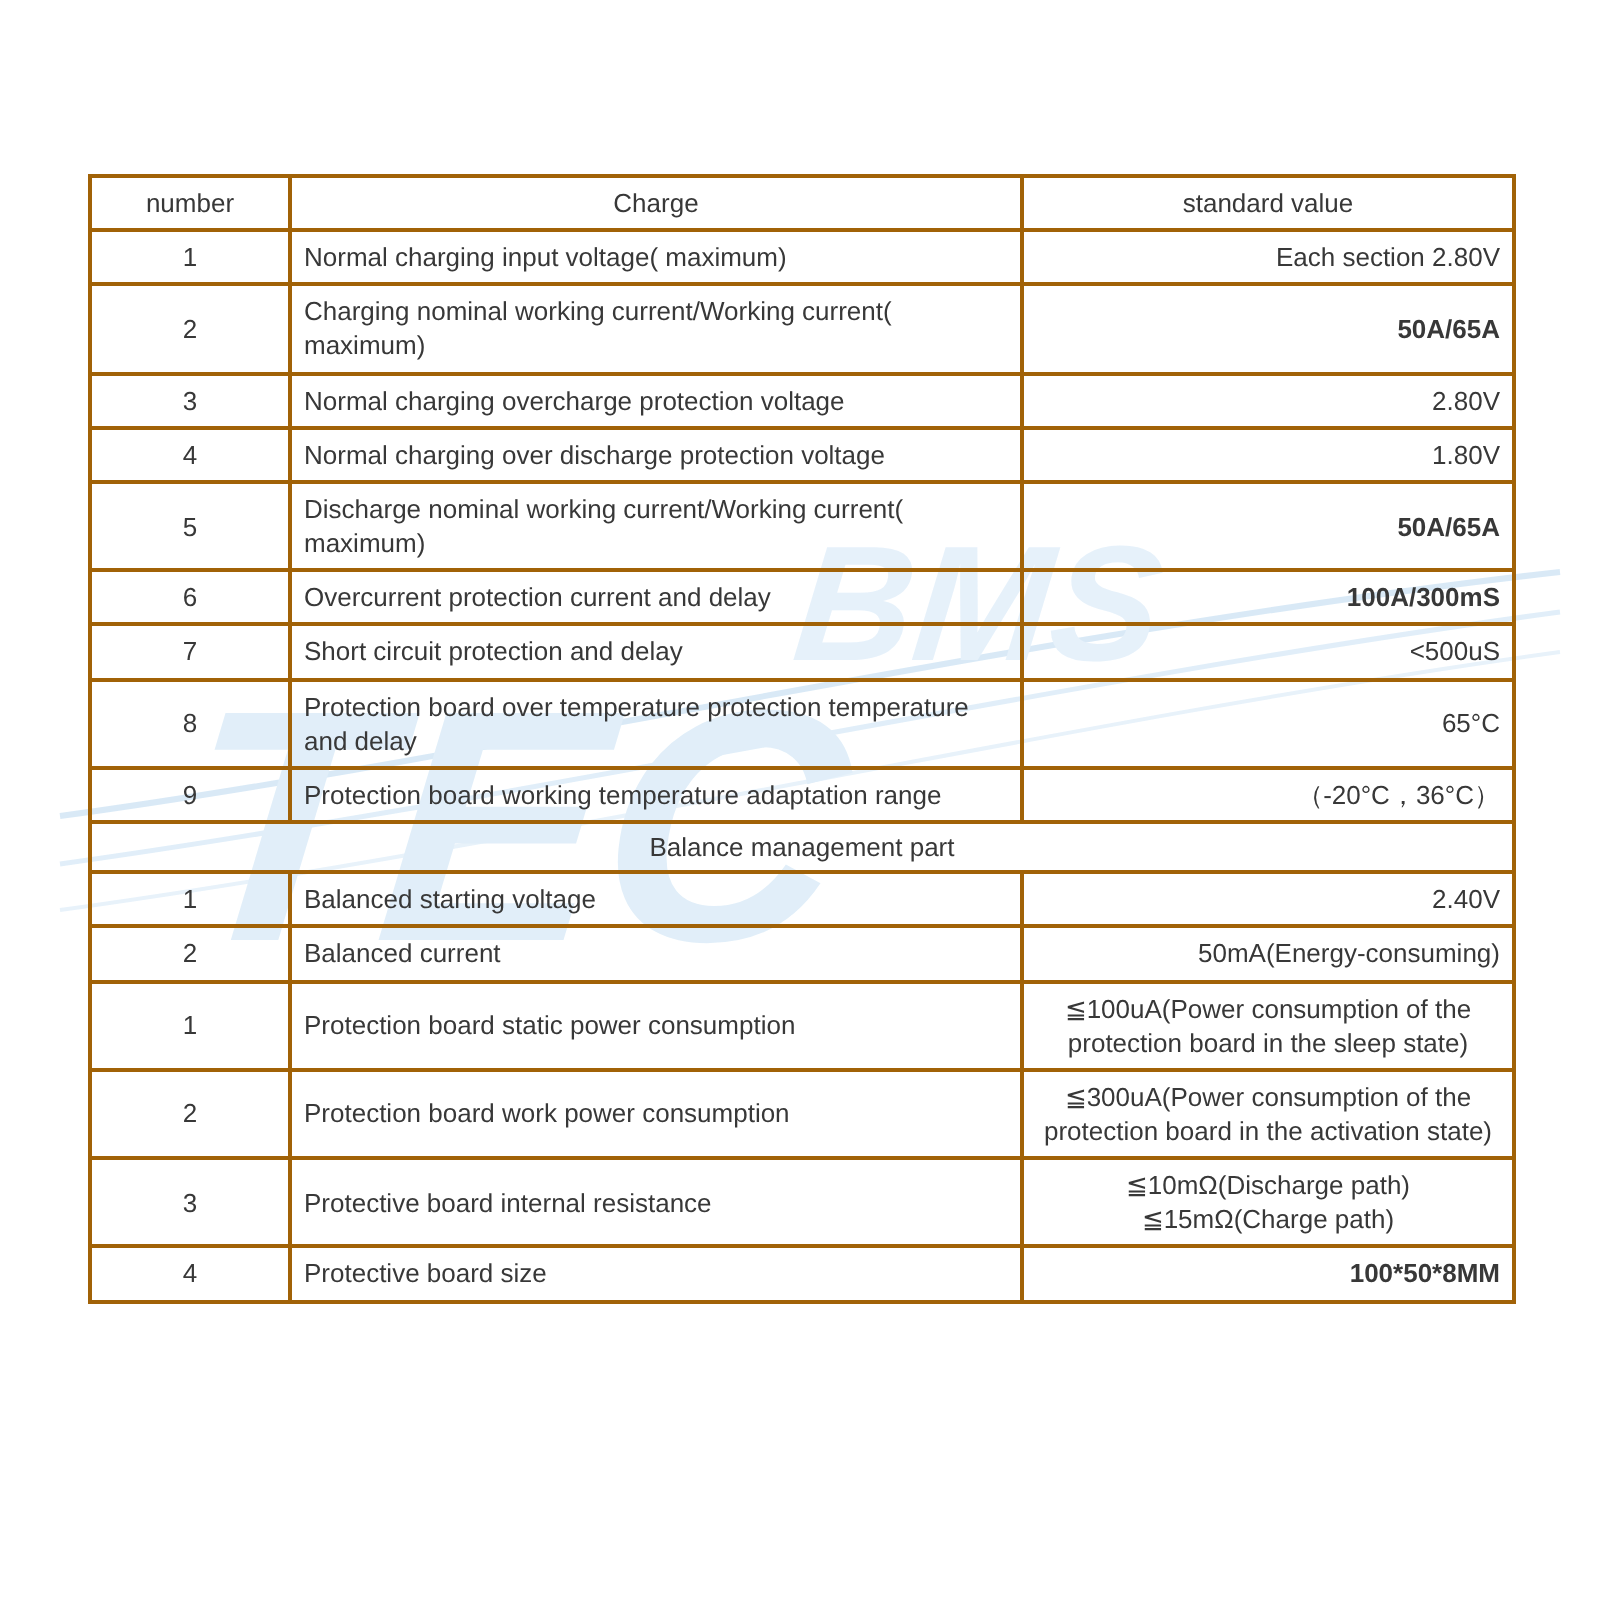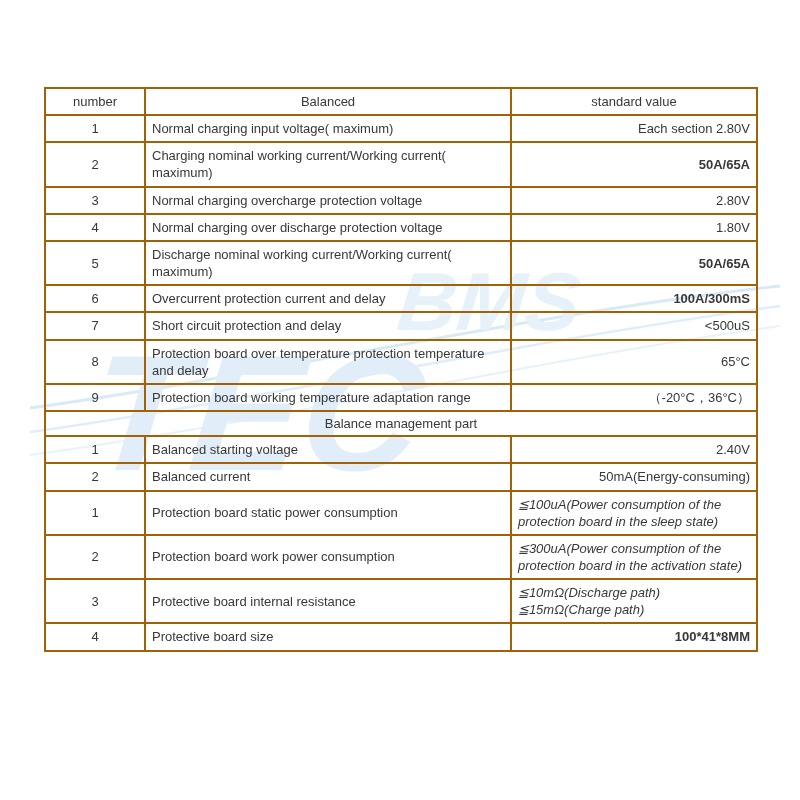--- a/index.html
+++ b/index.html
@@ -20,21 +20,21 @@
     padding:4px 6px;vertical-align:middle;line-height:1.32;
     background:transparent;overflow:hidden;
   }
   .spec th{font-weight:400;text-align:center;height:15px;}
   col.c-num{width:100px;}
   col.c-proj{width:366px;}
   col.c-val{width:246px;}
   td.num{text-align:center;}
   td.proj{text-align:left;}
   td.val{text-align:right;white-space:pre-line;}
-  td.val.left{text-align:left;font-style:italic;}
+  td.val.left{text-align:center;}
   td.bold{font-weight:bold;padding-left:16px;}
   tr.section td{text-align:center;padding:3px 5px;}
 </style>
 </head>
 <body>
 
 <svg class="watermark" width="800" height="800" viewBox="0 0 800 800" aria-hidden="true">
   <g opacity="0.85">
     <path d="M30,408 C250,378 520,315 780,286" stroke="#d3e6f5" stroke-width="3" fill="none"></path>
     <path d="M30,432 C260,400 540,338 780,306" stroke="#dcecf8" stroke-width="2.5" fill="none"></path>
@@ -46,21 +46,21 @@
 
 <table class="spec">
   <colgroup>
     <col class="c-num">
       <col class="c-proj">
       <col class="c-val">
   </colgroup>
   <thead>
     <tr>
       <th>number</th>
-      <th>Balanced</th>
+      <th>Charge</th>
       <th>standard value</th>
     </tr>
   </thead>
   <tbody id="table-body">
       <tr>
         <td class="num">1</td>
         <td class="proj">Normal charging input voltage( maximum)</td>
         <td class="val">Each section 2.80V</td>
       </tr>
       <tr>
@@ -128,16 +128,16 @@
       </tr>
       <tr>
         <td class="num">3</td>
         <td class="proj">Protective board internal resistance</td>
         <td class="val left">≦10mΩ(Discharge path)
 ≦15mΩ(Charge path)</td>
       </tr>
       <tr>
         <td class="num">4</td>
         <td class="proj">Protective board size</td>
-        <td class="val bold">100*41*8MM</td>
+        <td class="val bold">100*50*8MM</td>
       </tr>
     </tbody>
 </table>
 
 </body></html>

